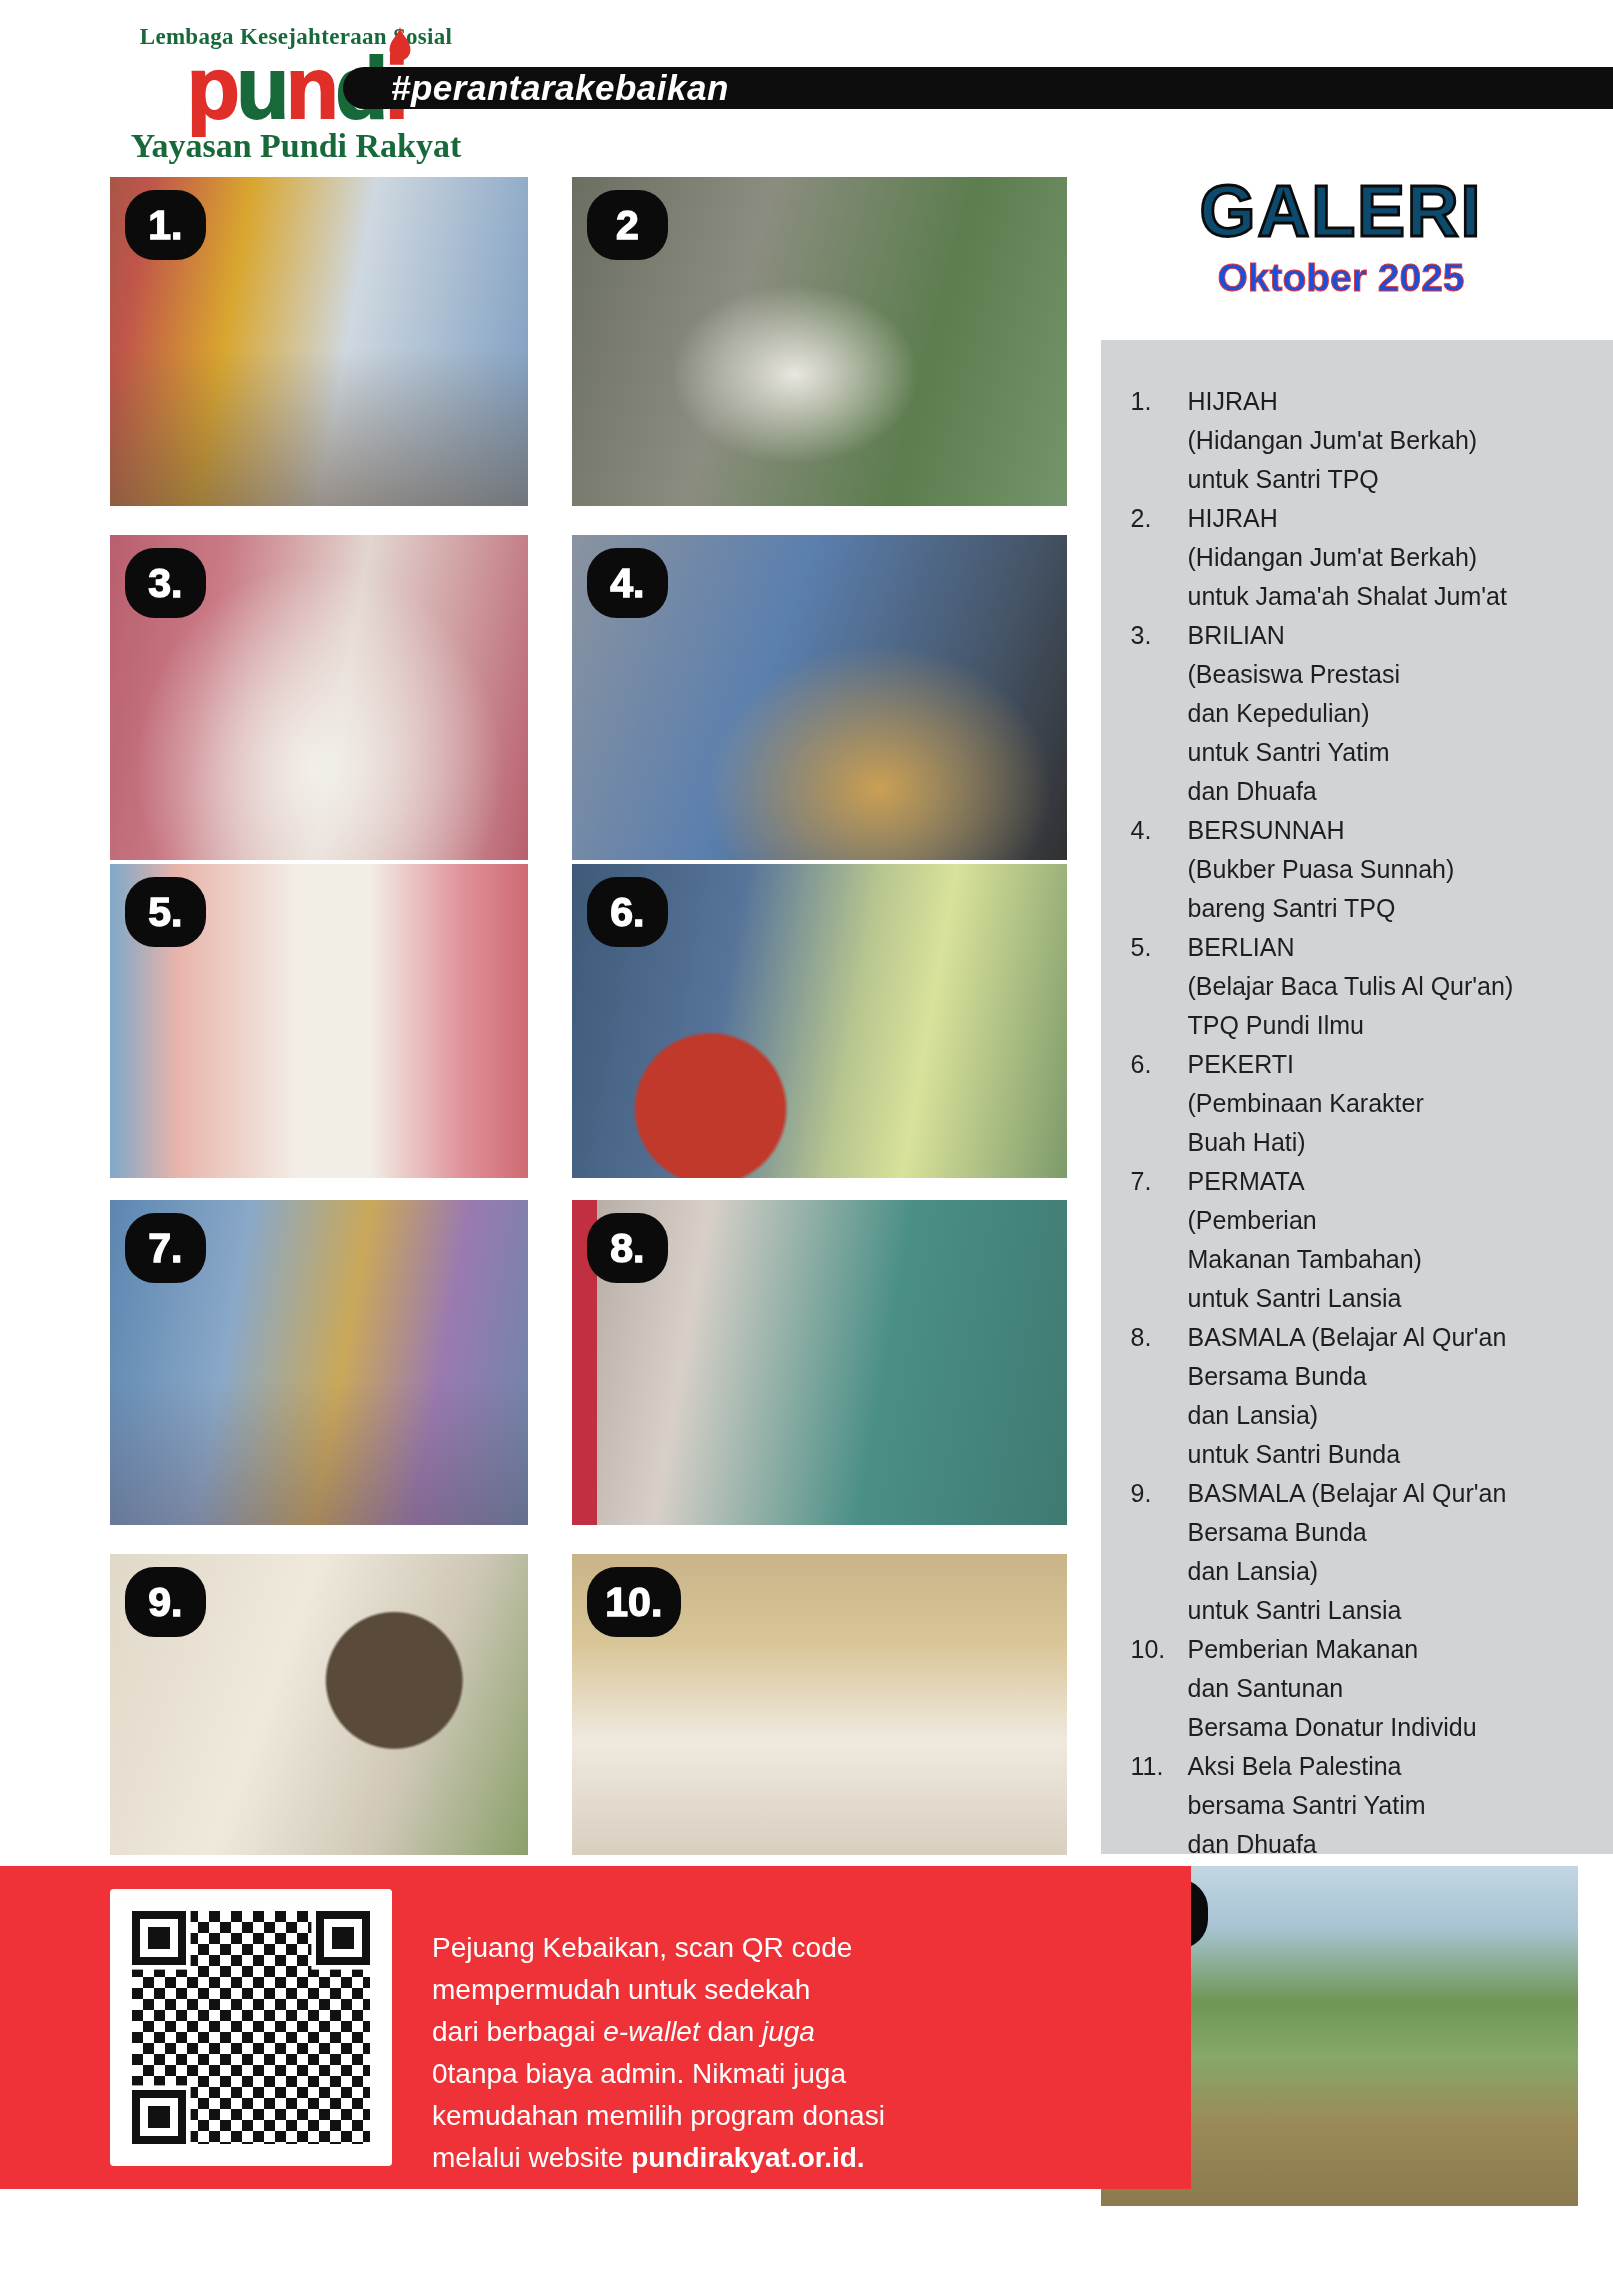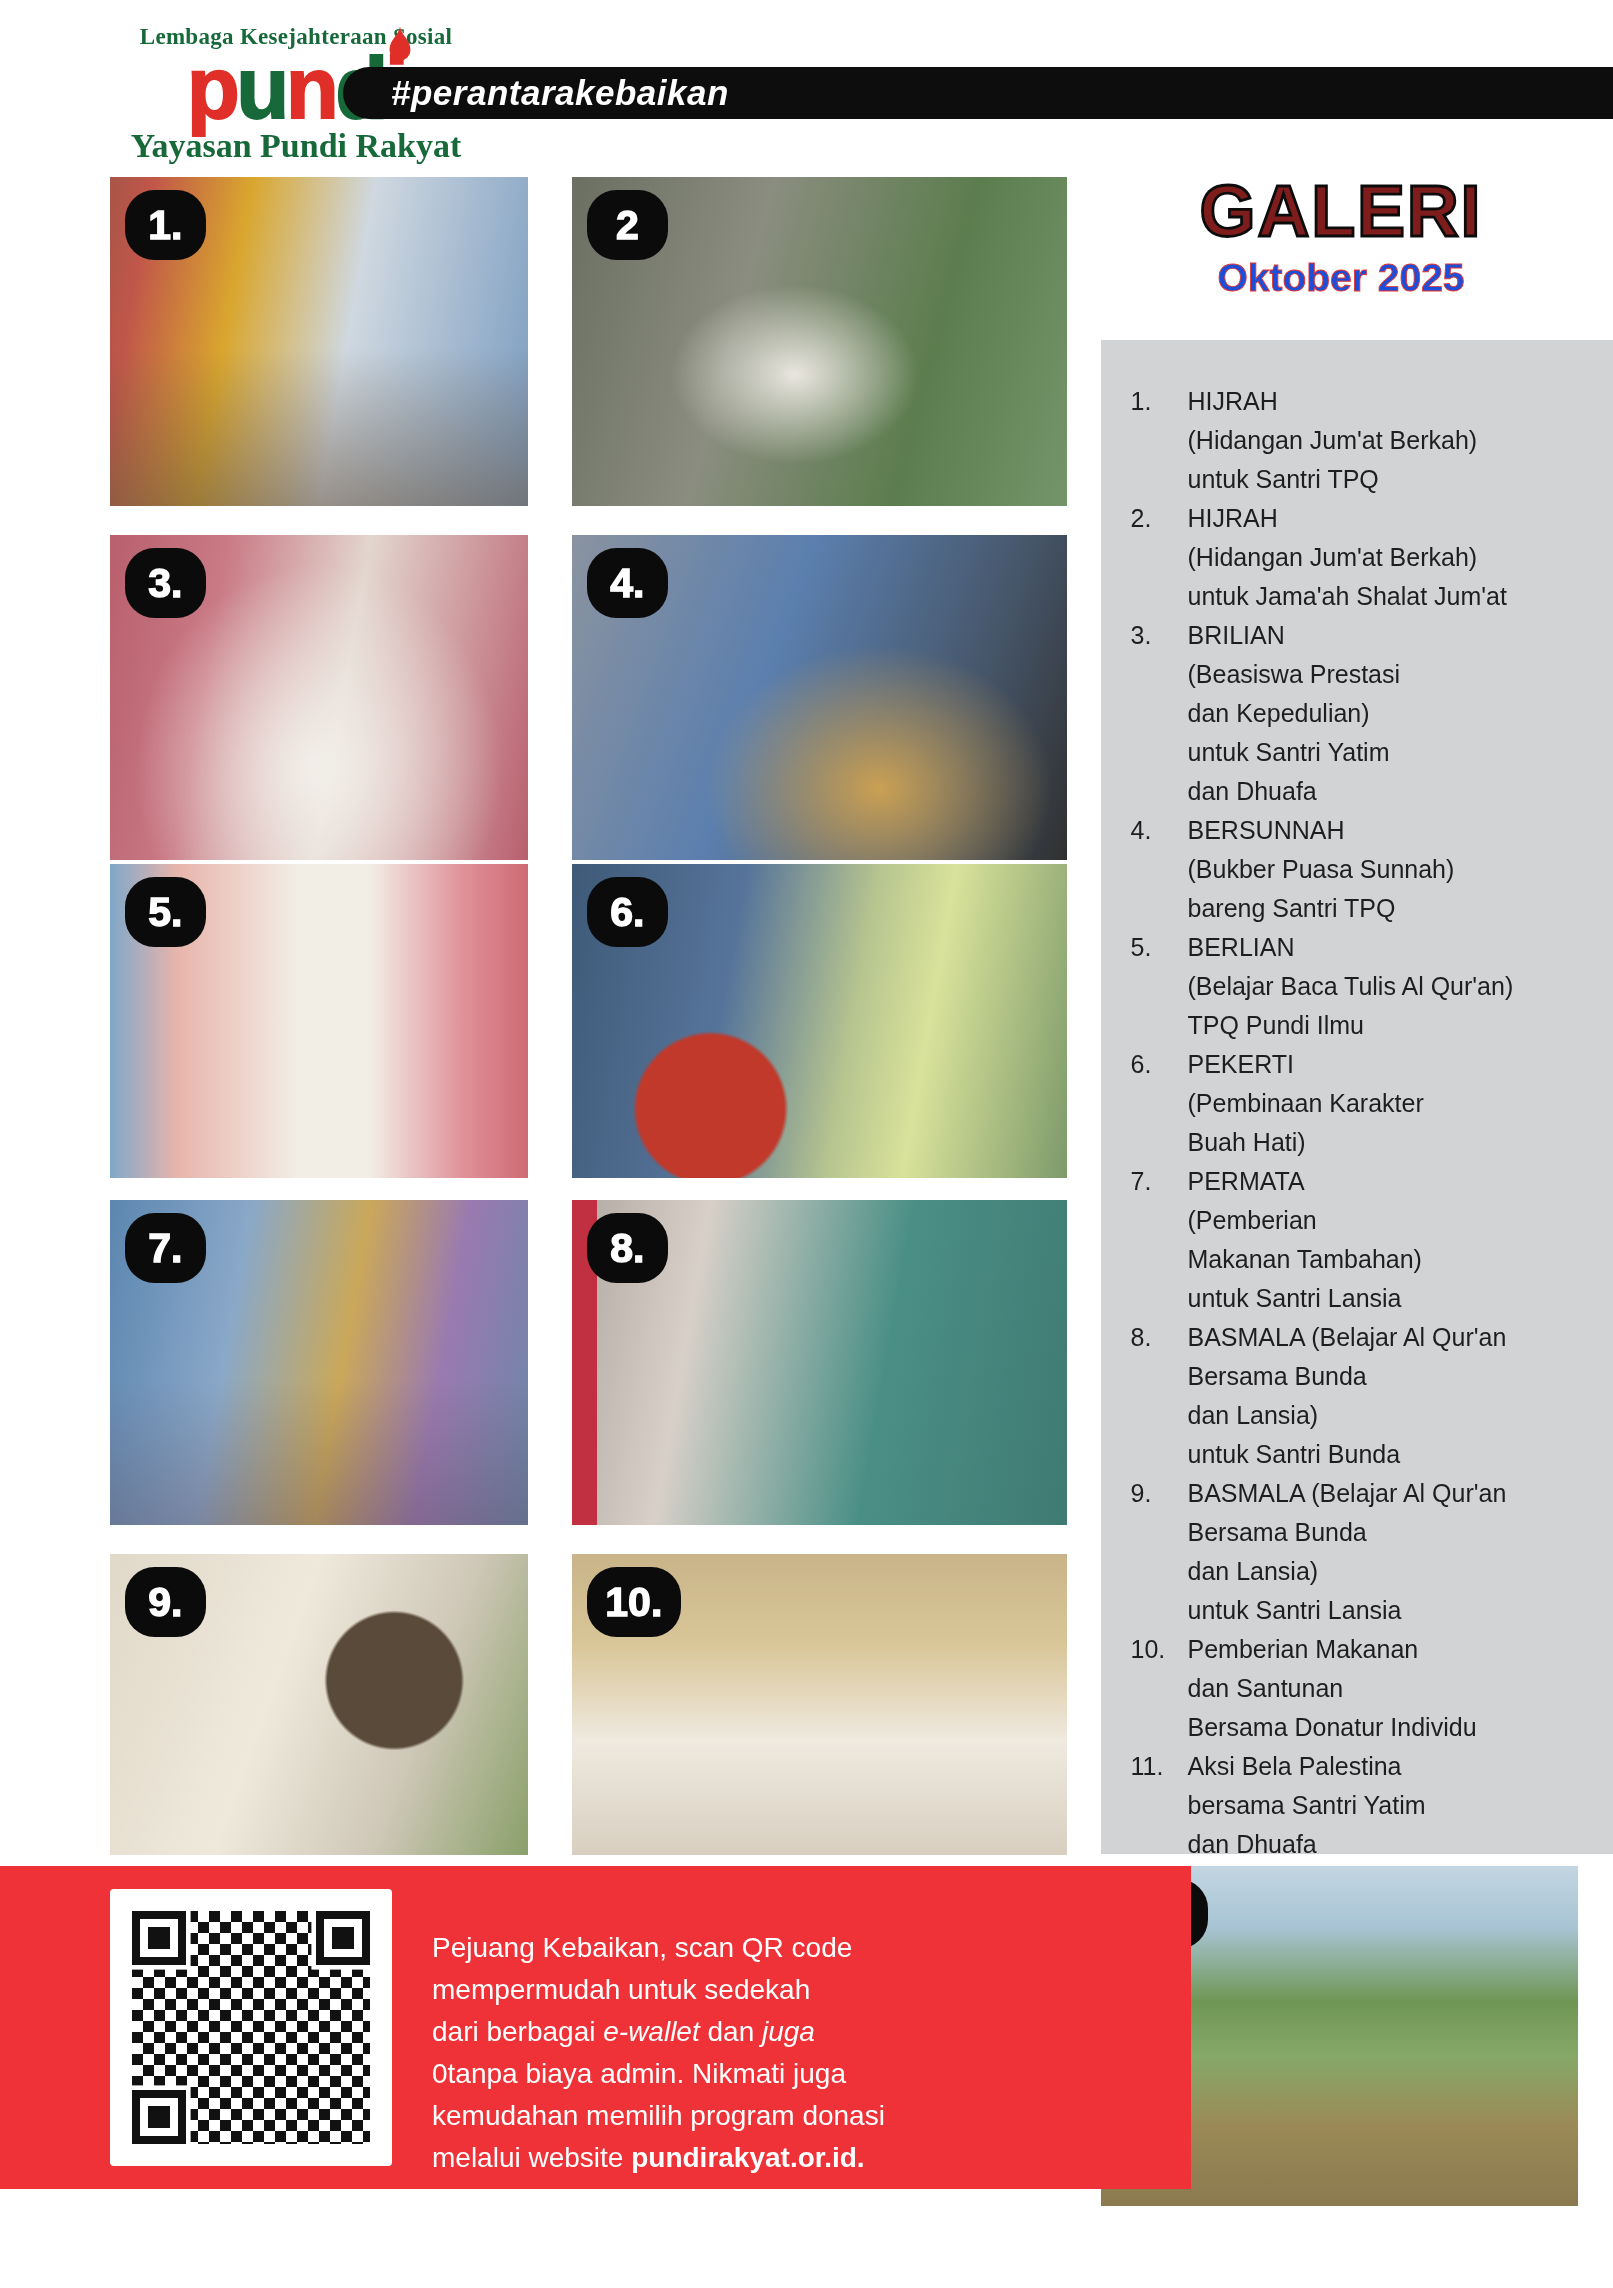--- a/index.html
+++ b/index.html
@@ -11,27 +11,27 @@
   .logo { position:absolute; left:107px; top:24px; width:378px; display:flex; flex-direction:column; align-items:center; }
   .logo-tagline { font-family:"Liberation Serif", serif; font-weight:700; font-size:23px; color:#17693a; letter-spacing:0.3px; }
   .brand { font-weight:800; font-size:87px; line-height:.88; letter-spacing:-3.7px; display:flex; align-items:flex-start; }
   .brand span { -webkit-text-stroke:1.8px currentColor; }
   .br-red { color:#e02f28; }
   .br-green { color:#17693a; }
   .i-wrap { position:relative; display:inline-block; }
   .flame { position:absolute; top:-24px; right:-9.2px; width:28px; height:41px; }
   .logo-subtitle { font-family:"Liberation Serif", serif; font-weight:700; font-size:34px; color:#17693a; margin-top:0px; }
 
-  .hashbar { position:absolute; left:343px; top:67px; width:1270px; height:52px; background:#0d0d0d;
+  .hashbar { position:absolute; left:343px; top:67px; width:1270px; height:42px; background:#0d0d0d;
              border-radius:28px 0 0 28px; display:flex; align-items:center; padding-left:48px; }
   .hashbar .tag { color:#ffffff; font-style:italic; font-weight:700; font-size:35px; letter-spacing:0.5px; }
 
   
   .title-block { position:absolute; left:1101px; top:170px; width:480px; text-align:center; }
-  .title-heading { font-size:72px; font-weight:900; color:#7f1d1d; letter-spacing:1.8px;
+  .title-heading { font-size:72px; font-weight:900; color:#0c4a6e; letter-spacing:1.8px;
                    -webkit-text-stroke:2.8px #0c0c0c; }
   .title-period { margin-top:4px; font-size:39px; font-weight:700; color:#1d4ed8;
                   -webkit-text-stroke:0.9px #e8332f; }
 
   
   .list-box { position:absolute; left:1101px; top:340px; width:512px; height:1514px; background:#d2d3d5; }
   .list-box ol { list-style:none; padding:42px 13px 0 29.5px; }
   .list-box li { display:grid; grid-template-columns:57px 1fr; align-items:start;
                  font-size:25px; line-height:39px; color:#1e1e20; }
   .list-box .no { }

